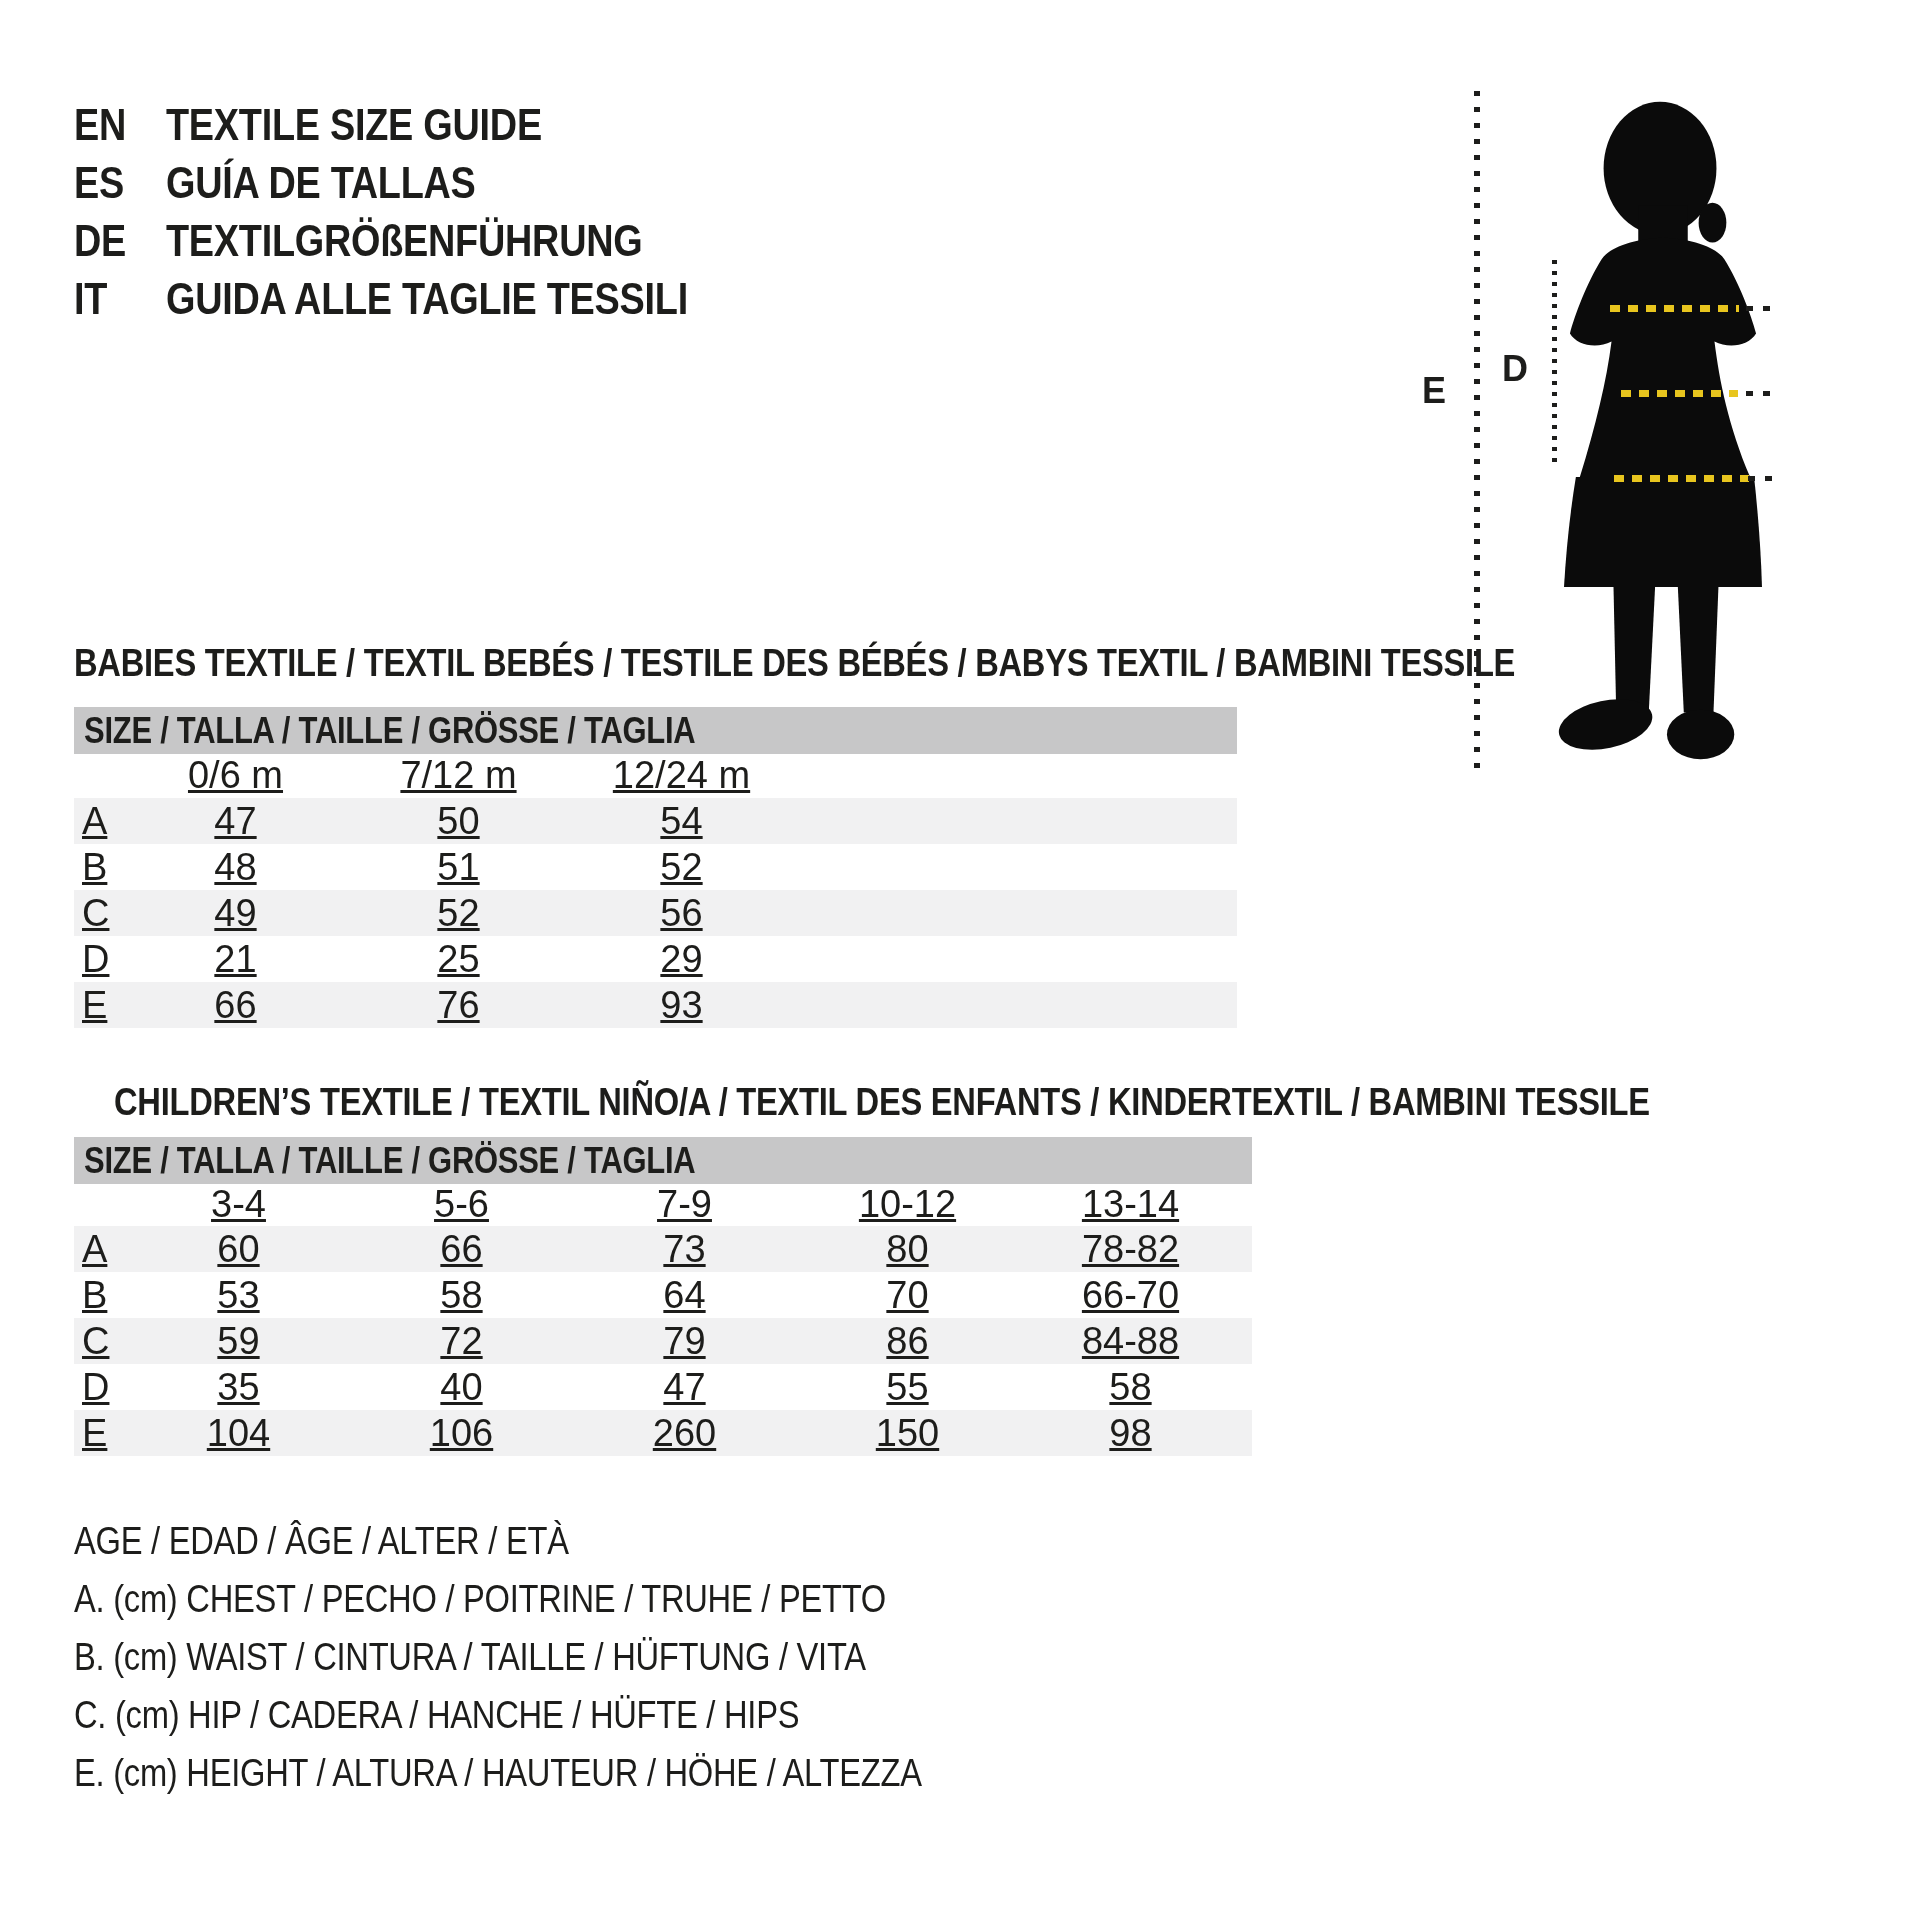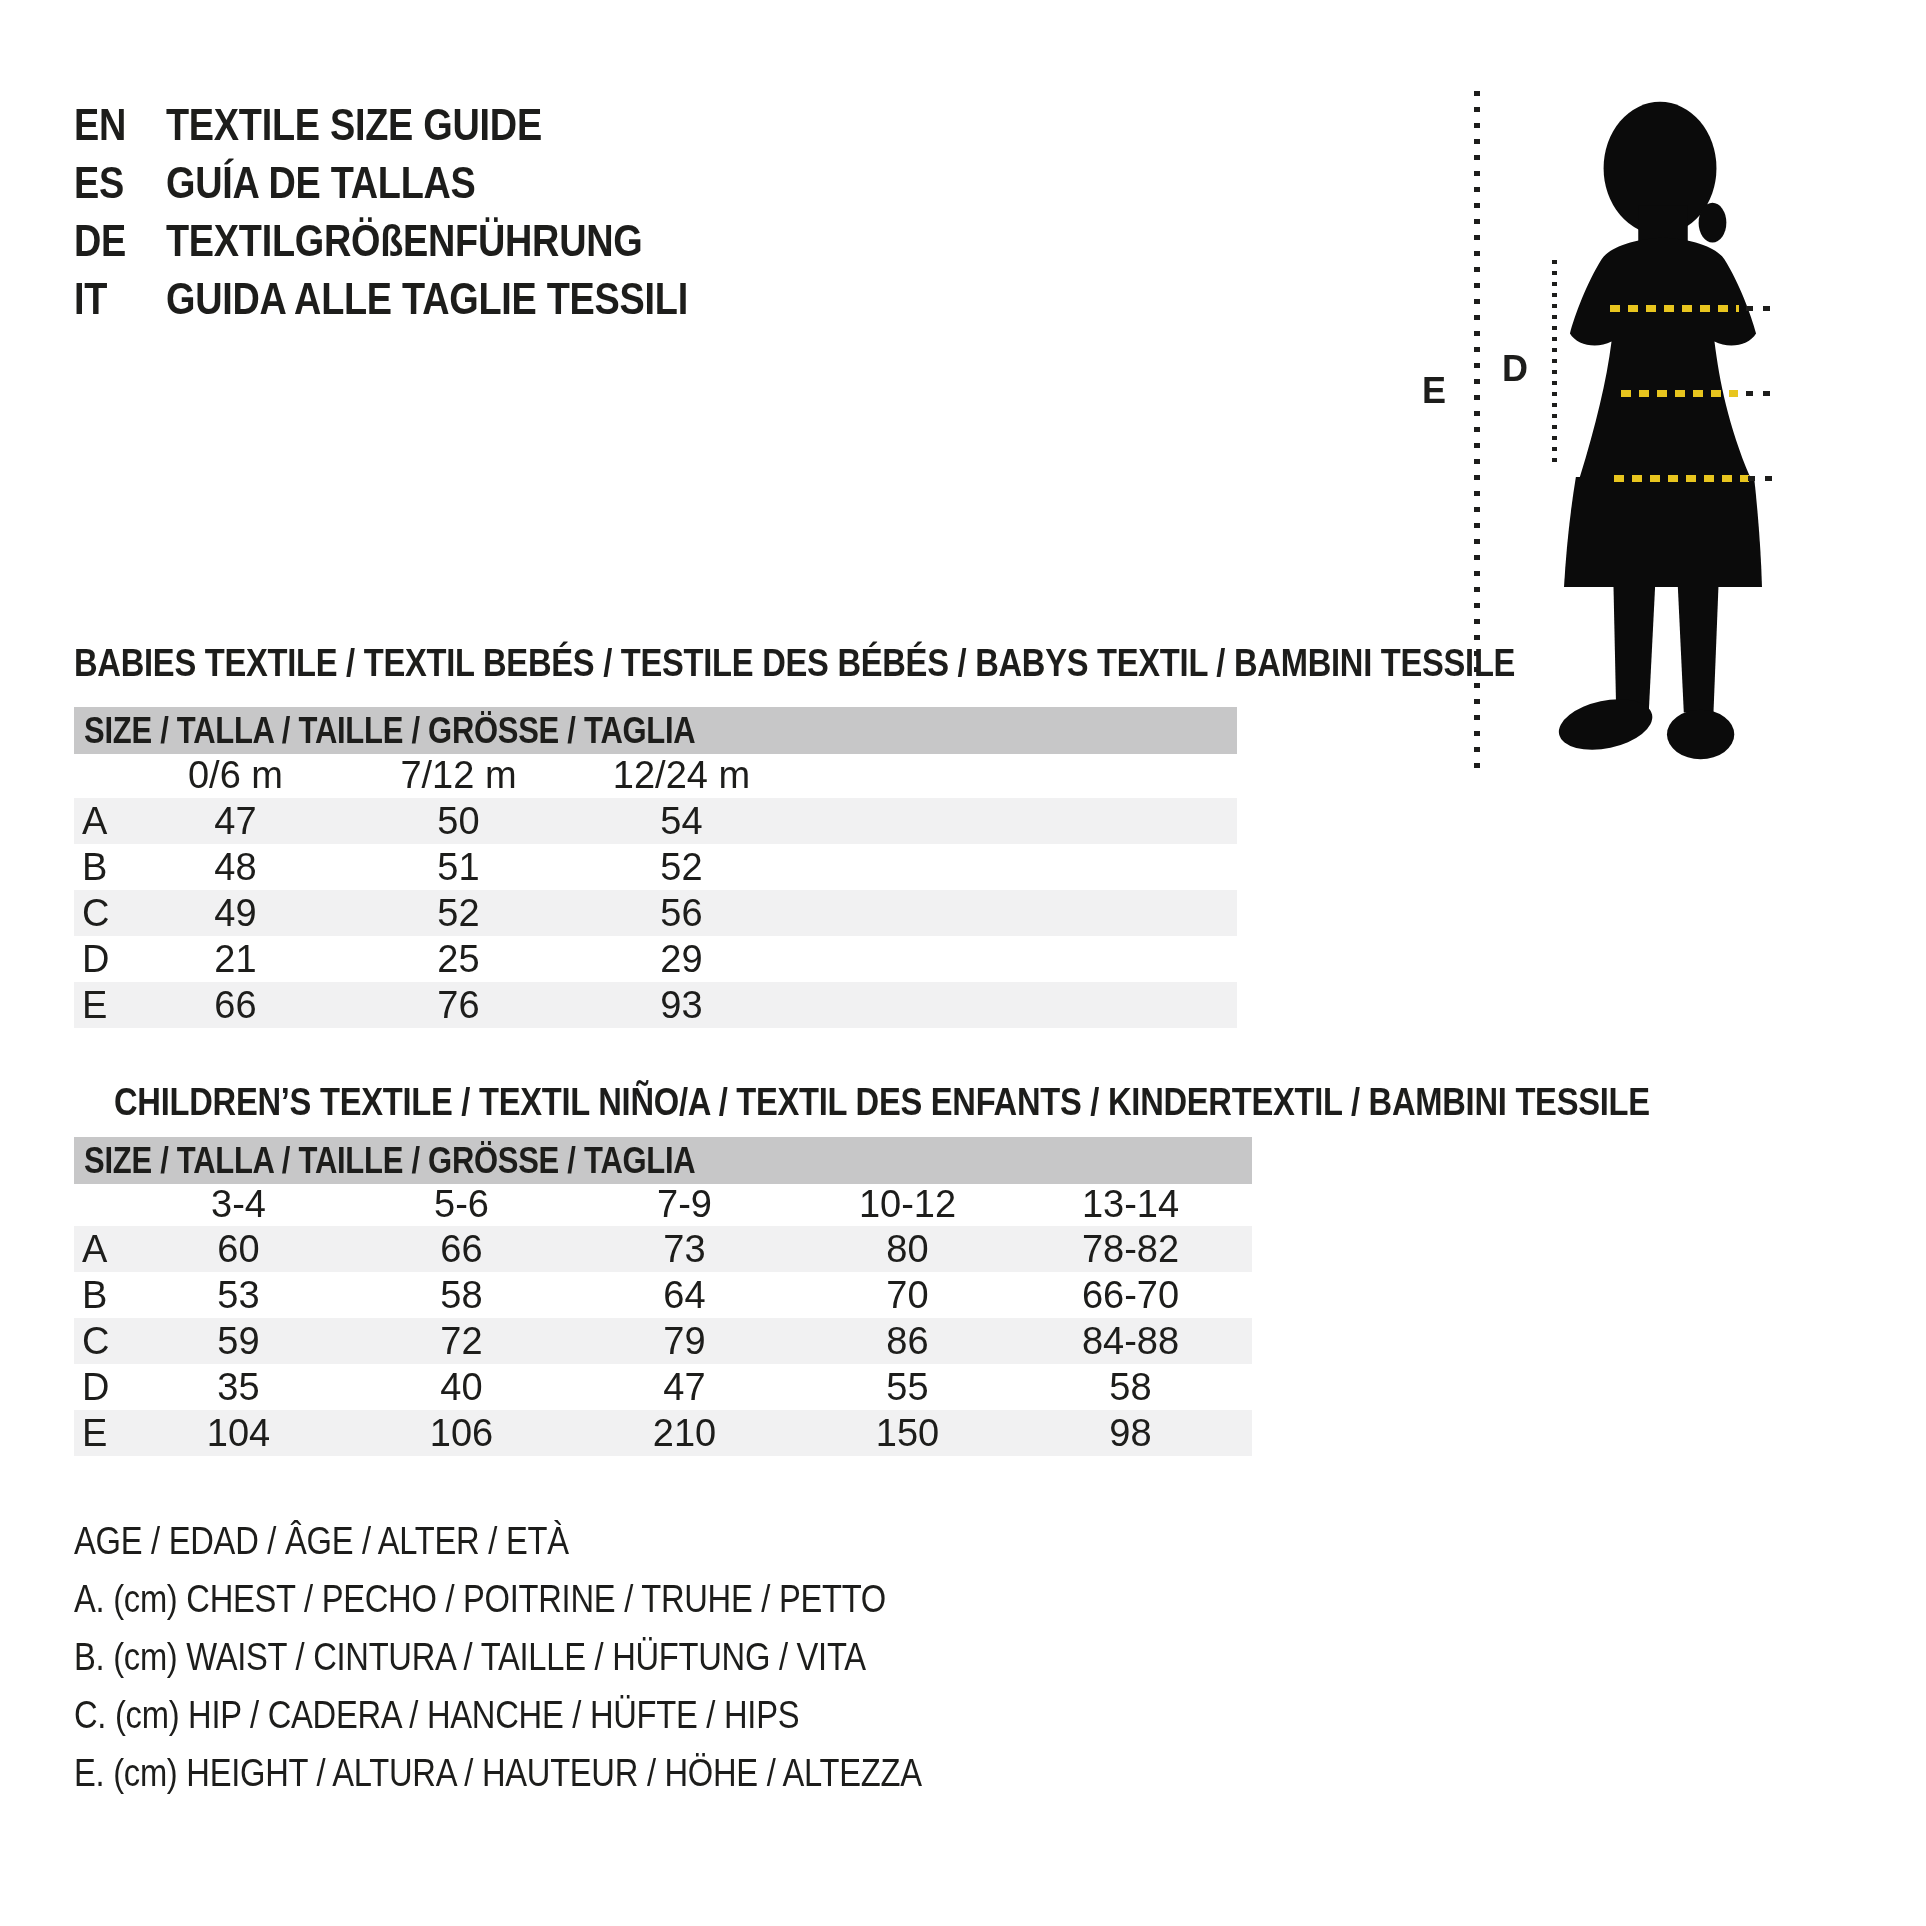--- a/index.html
+++ b/index.html
@@ -33,21 +33,21 @@
   
   .grid{position:absolute;left:74px;font-size:38px;font-weight:400;}
   .grid.babies{top:753px;width:1163px;}
   .grid.children{top:1183px;width:1178px;}
   .row{display:grid;align-items:center;height:46px;}
   .grid.babies .row{grid-template-columns:50px 223px 223px 223px 1fr;}
   .grid.children .row{grid-template-columns:53px 223px 223px 223px 223px 223px 1fr;}
   .grid.babies .row.header{height:45px;}
   .grid.children .row.header{height:43px;}
   .row.stripe{background:var(--stripe);}
-  .cell{text-align:center;}
+  .cell{text-align:center;text-decoration:underline;}
   .cell.lbl{text-align:left;padding-left:8px;}
 
   
   .legend{position:absolute;left:74px;top:1512px;font-size:38px;font-weight:400;}
   .legend-line{height:58px;line-height:58px;}
 
   
   .fig-svg{position:absolute;left:1465px;top:89px;width:396px;height:683px;}
   .vline,.hline{position:absolute;}
   .e-line{left:1474px;top:91px;width:6px;height:678px;
@@ -190,21 +190,21 @@
         <div class="cell">35</div>
         <div class="cell">40</div>
         <div class="cell">47</div>
         <div class="cell">55</div>
         <div class="cell">58</div>
       </div>
       <div class="row stripe">
         <div class="cell lbl">E</div>
         <div class="cell">104</div>
         <div class="cell">106</div>
-        <div class="cell">210</div>
+        <div class="cell">260</div>
         <div class="cell">150</div>
         <div class="cell">98</div>
       </div>
     </div>
 
   <div class="legend" id="legend">
       <div class="legend-line"><span class="cond">AGE / EDAD / ÂGE / ALTER / ETÀ</span></div>
       <div class="legend-line"><span class="cond">A. (cm) CHEST / PECHO / POITRINE / TRUHE / PETTO</span></div>
       <div class="legend-line"><span class="cond">B. (cm) WAIST / CINTURA / TAILLE / HÜFTUNG / VITA</span></div>
       <div class="legend-line"><span class="cond">C. (cm) HIP / CADERA / HANCHE / HÜFTE / HIPS</span></div>

